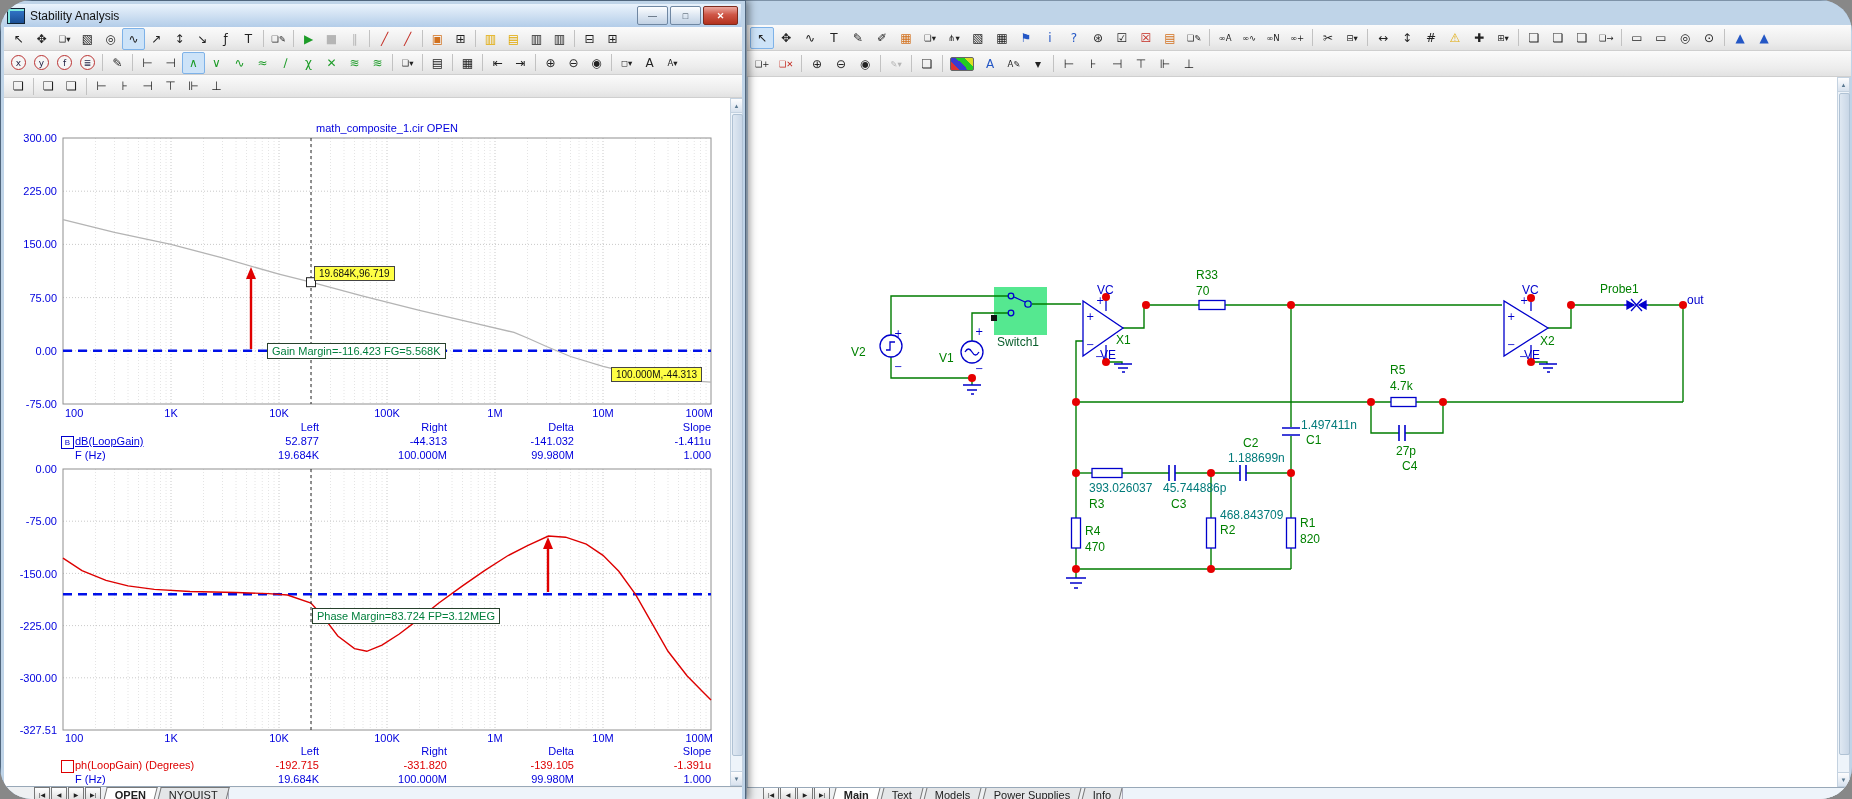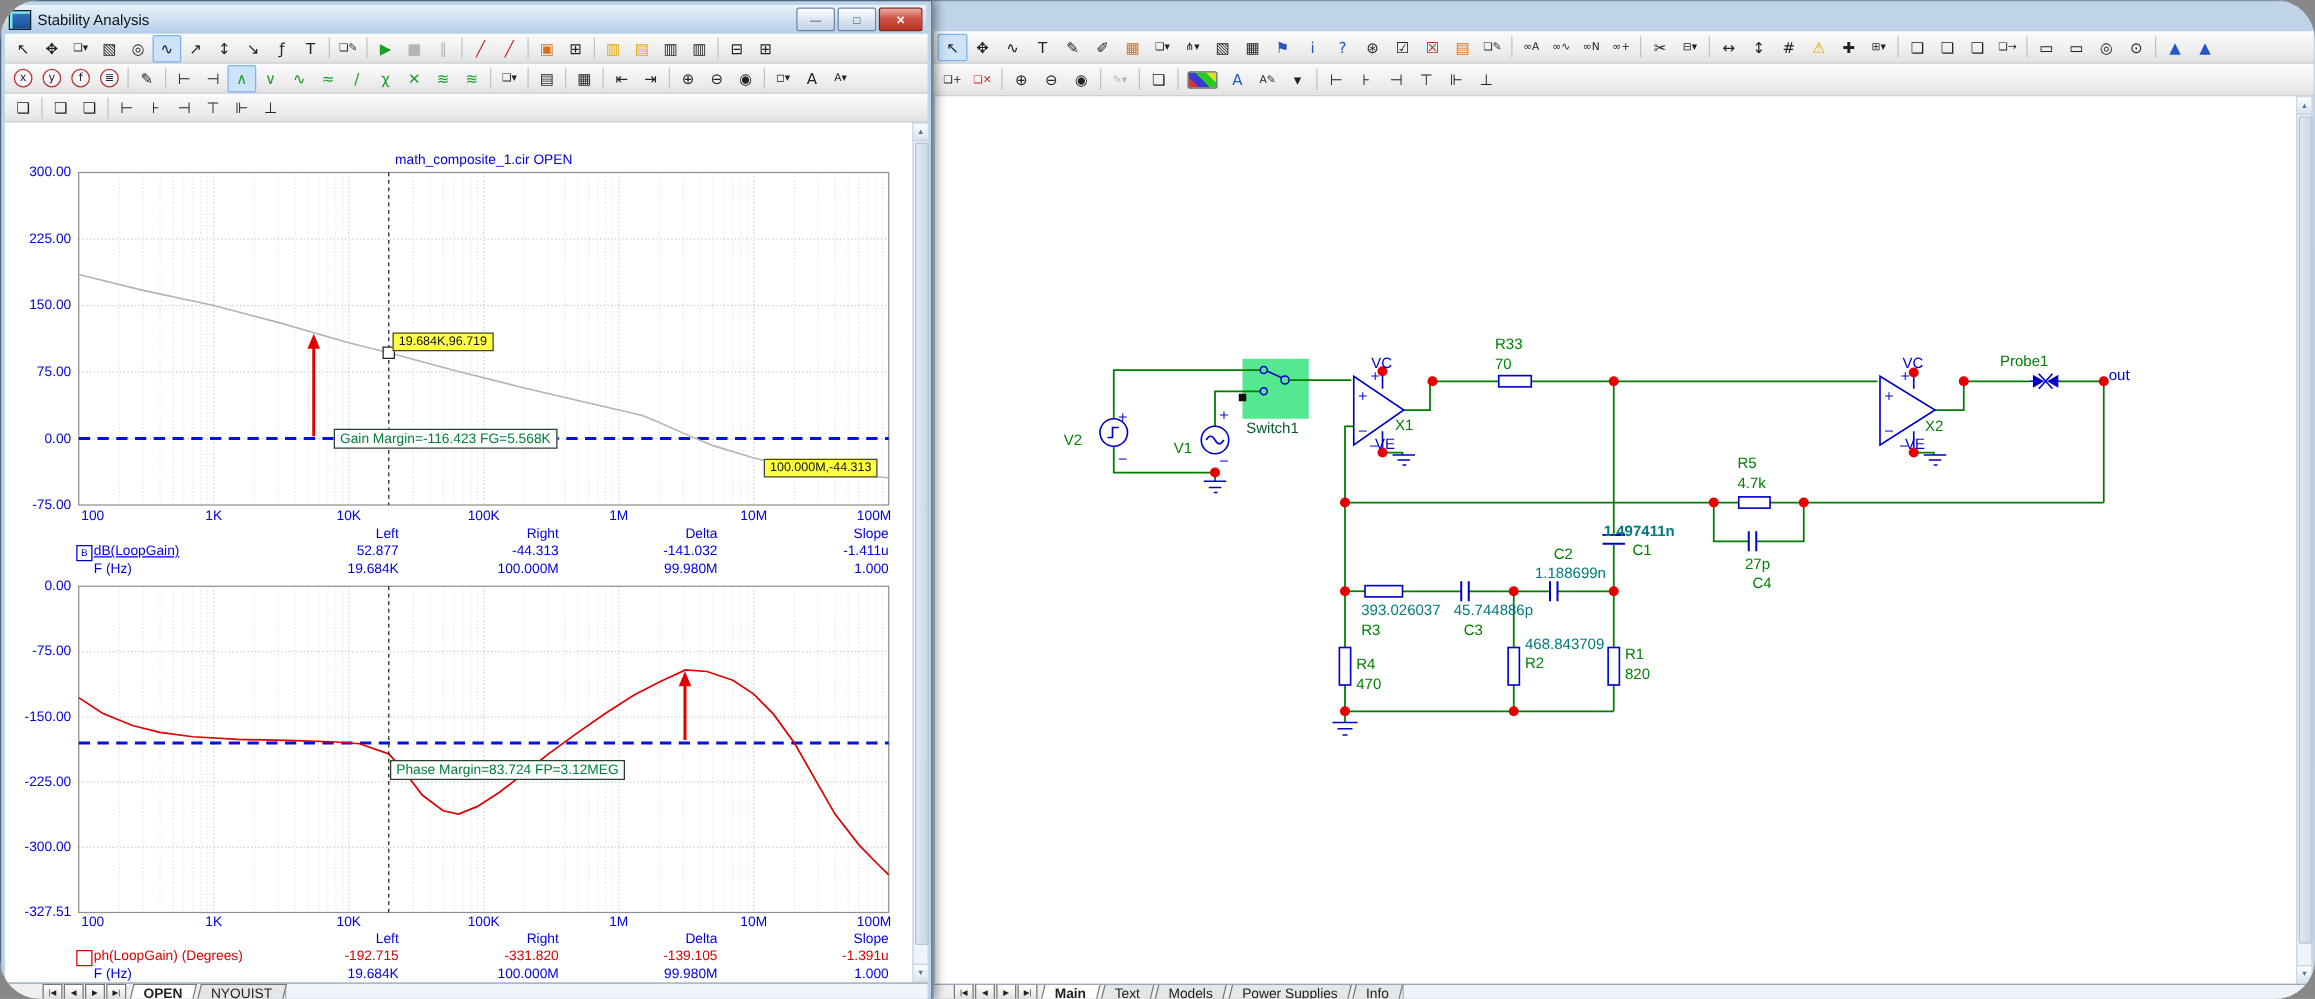--- a/index.html
+++ b/index.html
@@ -609,21 +609,21 @@
       </svg>
       <div id="schlabels">
           <span class="slabel c-sg" style="left: 103px; top: 268px;">V2</span>
           <span class="slabel c-sg" style="left: 191px; top: 274px;">V1</span>
           <span class="slabel c-sdg" style="left: 249px; top: 242px; margin-top: 16px;">Switch1</span>
           <span class="slabel c-sb" style="left: 349px; top: 206px;">VC</span>
           <span class="slabel c-sb" style="left: 352px; top: 271px;">VE</span>
           <span class="slabel c-sg" style="left: 368px; top: 256px;">X1</span>
           <span class="slabel c-sg" style="left: 448px; top: 191px;">R33</span>
           <span class="slabel c-sg" style="left: 448px; top: 207px;">70</span>
-          <span class="slabel c-st" style="left: 535px; top: 341px; font-weight: bold;">1.497411n</span>
+          <span class="slabel c-st" style="left: 553px; top: 341px;">1.497411n</span>
           <span class="slabel c-sg" style="left: 558px; top: 356px;">C1</span>
           <span class="slabel c-sg" style="left: 495px; top: 359px;">C2</span>
           <span class="slabel c-st" style="left: 480px; top: 374px;">1.188699n</span>
           <span class="slabel c-st" style="left: 341px; top: 404px;">393.026037</span>
           <span class="slabel c-sg" style="left: 341px; top: 420px;">R3</span>
           <span class="slabel c-st" style="left: 415px; top: 404px;">45.744886p</span>
           <span class="slabel c-sg" style="left: 423px; top: 420px;">C3</span>
           <span class="slabel c-sg" style="left: 337px; top: 447px;">R4</span>
           <span class="slabel c-sg" style="left: 337px; top: 463px;">470</span>
           <span class="slabel c-sg" style="left: 472px; top: 446px;">R2</span>

